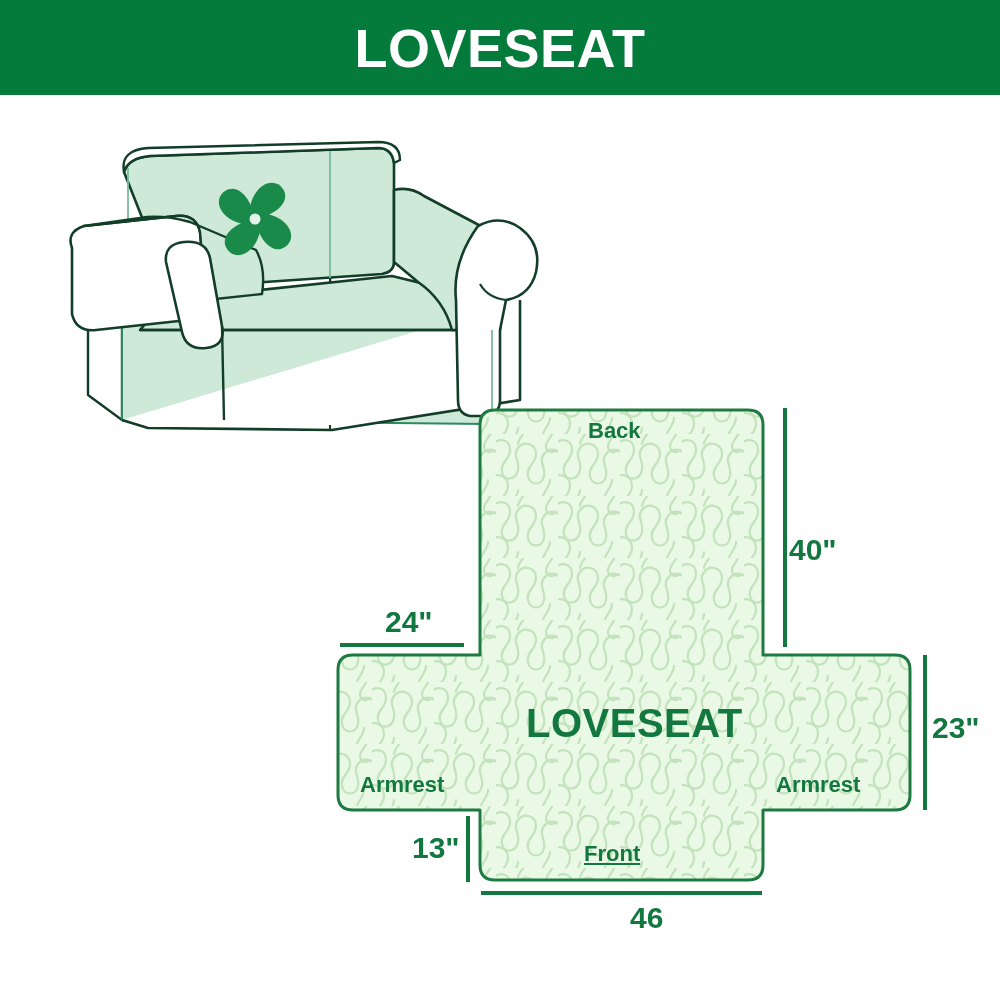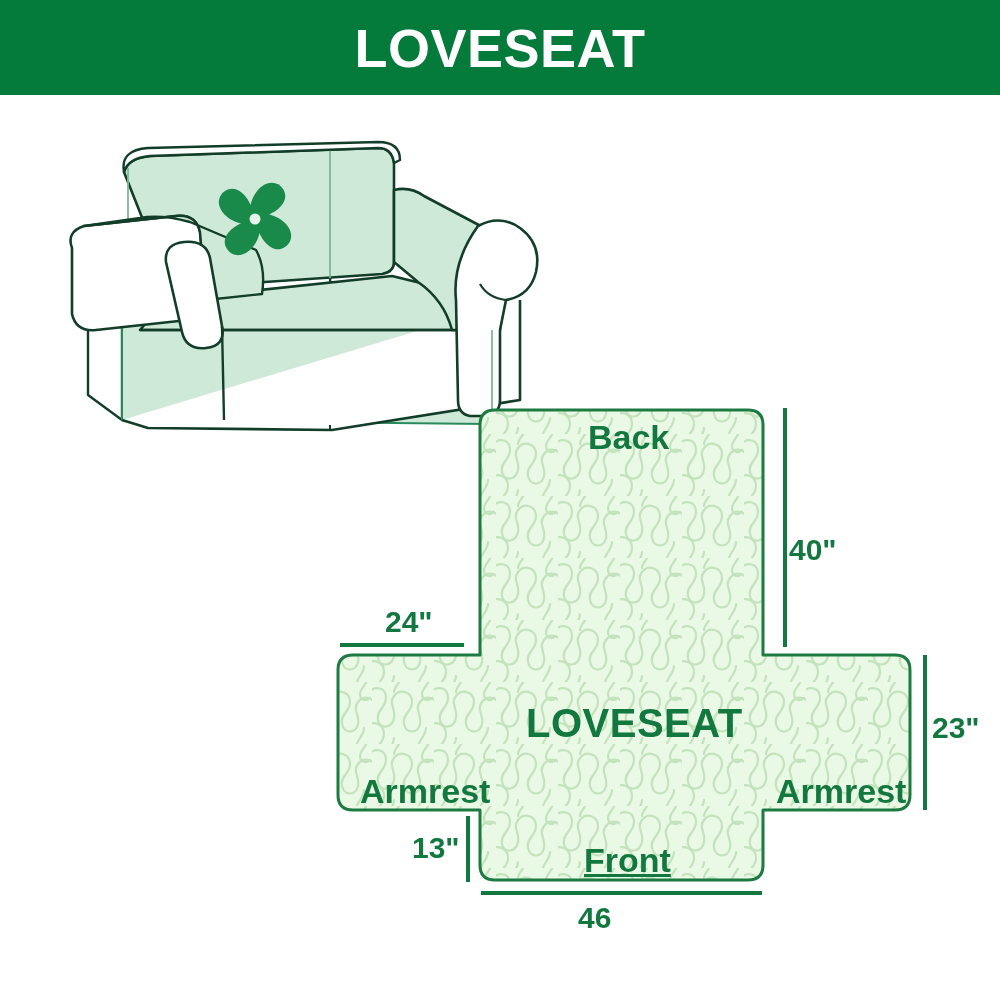--- a/index.html
+++ b/index.html
@@ -55,21 +55,21 @@
   
   .dim-label, .part-label {
     position: absolute;
     color: #12783f;
     font-weight: bold;
     font-family: "Liberation Sans", sans-serif;
     white-space: nowrap;
     line-height: 1;
   }
   .dim-label { font-size: 30px; }
-  .part-label { font-size: 34px; }
+  .part-label { font-size: 22px; }
   #label-center { font-size: 40px; letter-spacing: 0.5px; }
 </style>
 </head>
 <body>
 
 <div id="header-band">
   <div id="header-title">LOVESEAT</div>
 </div>
 
 <div id="stage">
@@ -174,15 +174,15 @@
   <div class="part-label" id="label-center" style="left:526px; top:608px;">LOVESEAT</div>
 
   <div class="dim-label" style="left:789px; top:440px;">40"</div>
 
   <div class="dim-label" style="left:385px; top:512px;">24"</div>
 
   <div class="dim-label" style="left:932px; top:618px;">23"</div>
 
   <div class="dim-label" style="left:412px; top:738px;">13"</div>
 
-  <div class="dim-label" style="left:578px; top:808px;">46</div>
+  <div class="dim-label" style="left:630px; top:808px;">46</div>
 
 </div>
 
 </body></html>

